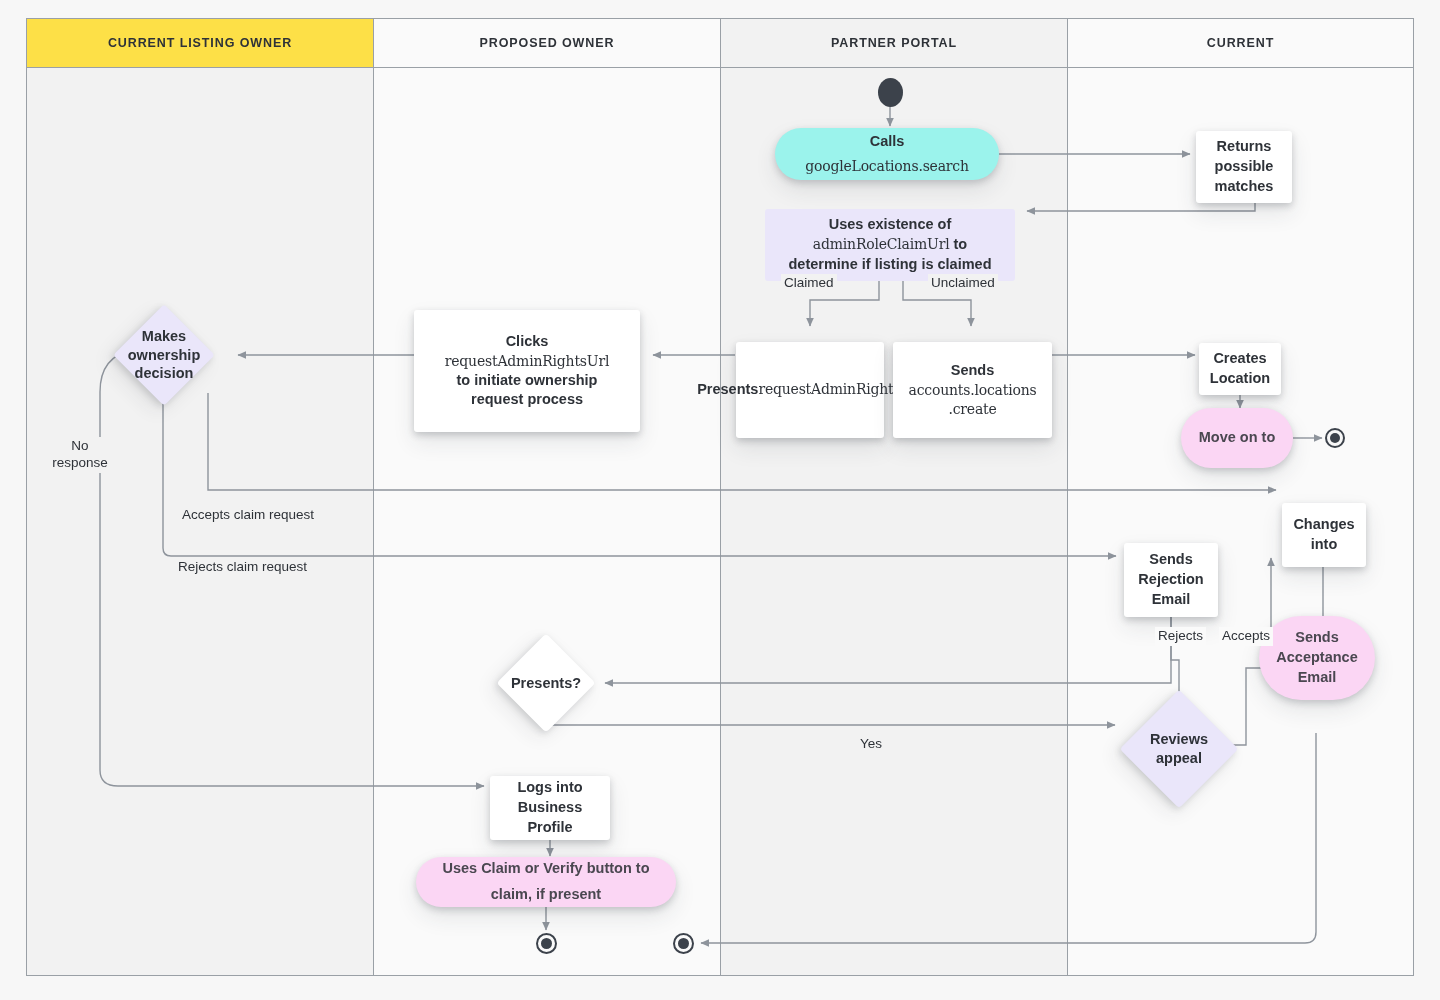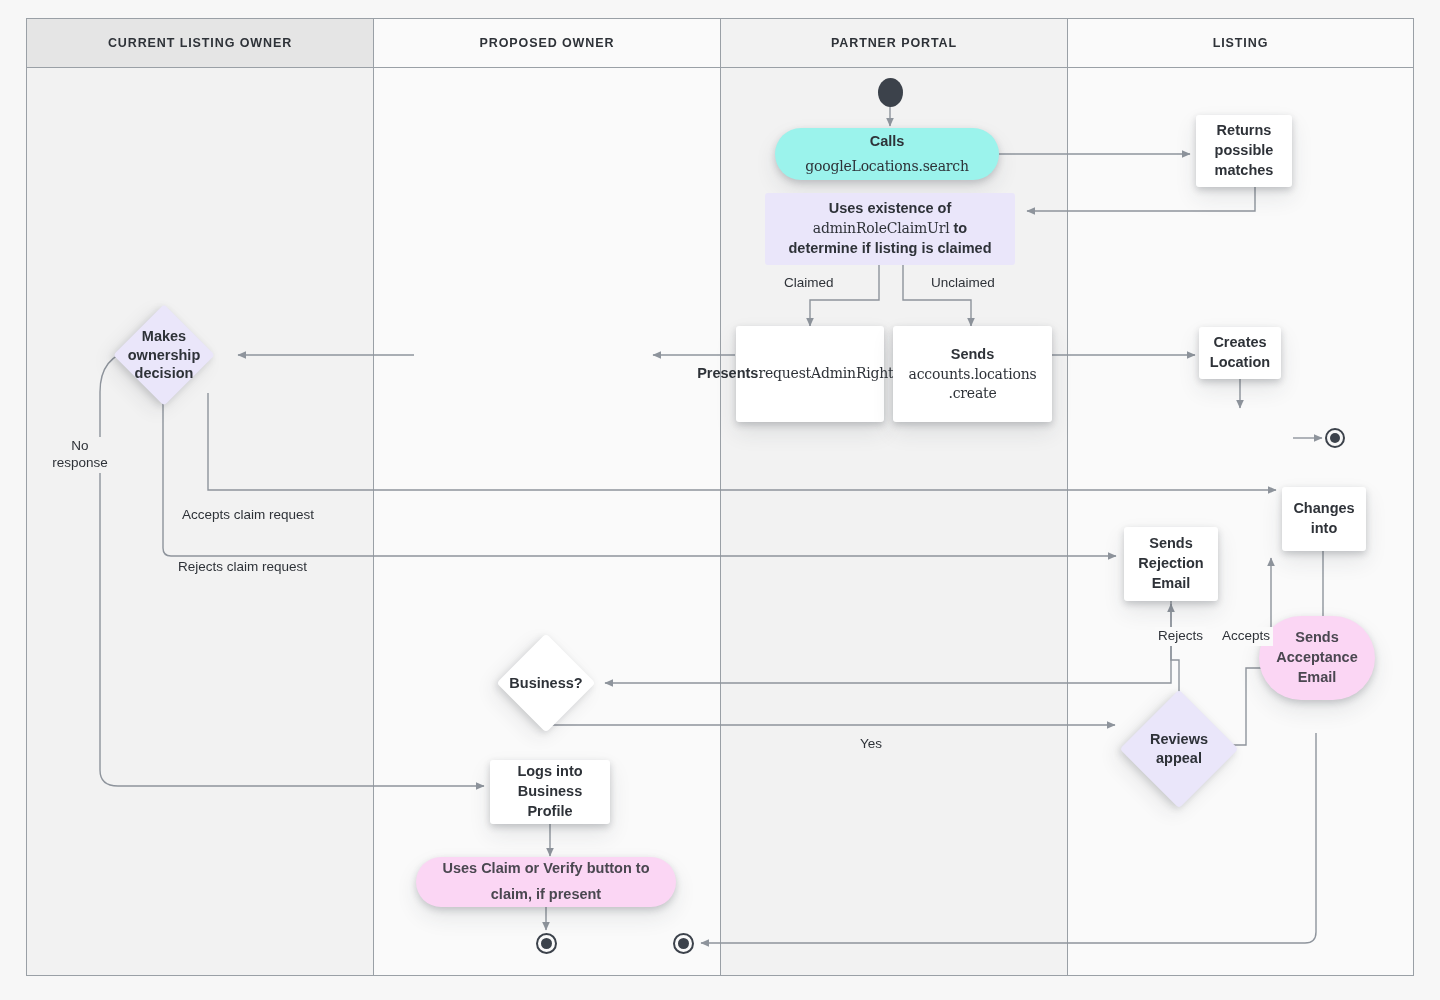--- a/index.html
+++ b/index.html
@@ -39,20 +39,21 @@
     color:#2e3238;
     font-size:14.5px;
     font-weight:700;
     line-height:1.36;
     padding:6px 8px;
   }
   .rect{
     background:#ffffff;
     border-radius:3px;
     box-shadow:0 3px 7px rgba(40,45,55,.22), 0 10px 22px rgba(40,45,55,.10);
+    margin-top:16px;
   }
   .pill{
     border-radius:999px;
     box-shadow:0 3px 7px rgba(40,45,55,.20), 0 10px 22px rgba(40,45,55,.10);
     gap:6px;
   }
   .cyan{background:#9bf3ec;}
   .pink{background:#fbd6f4;color:#4a4750;}
   .lilac{background:#eae6fa;}
   .mono{font-family:"DejaVu Serif", serif;font-weight:400;font-size:14px;letter-spacing:-.2px;}
@@ -101,31 +102,31 @@
     padding:1px 3px;
     white-space:pre;
   }
   .elabel.onalt{background:#f2f2f2;}
 </style>
 </head>
 <body>
 
 <div id="stage">
 
-  <div class="lane-head" style="left:26px;top:18px;width:347px;height:50px;border:1px solid #9aa0a6;border-right:none;background:#e5e5e5;">
+  <div class="lane-head" style="left:26px;top:18px;width:347px;height:50px;border:1px solid #9aa0a6;border-right:none;background:#fde047;">
     <span>CURRENT LISTING OWNER</span>
   </div>
   <div class="lane-head" style="left:373px;top:18px;width:347px;height:50px;border:1px solid #9aa0a6;border-right:none;background:#fafafa;text-align:right;">
     <span>PROPOSED OWNER</span>
   </div>
   <div class="lane-head" style="left:720px;top:18px;width:347px;height:50px;border:1px solid #9aa0a6;border-right:none;background:#f2f2f2;">
     <span>PARTNER PORTAL</span>
   </div>
   <div class="lane-head" style="left:1067px;top:18px;width:347px;height:50px;border:1px solid #9aa0a6;background:#fafafa;">
-    <span>LISTING</span>
+    <span>CURRENT</span>
   </div>
 
   <div class="lane-body" style="left:26px;top:68px;width:347px;height:908px;border:1px solid #9aa0a6;border-right:none;border-top:none;background:#f2f2f2;"></div>
   <div class="lane-body" style="left:373px;top:68px;width:347px;height:908px;border:1px solid #9aa0a6;border-right:none;border-top:none;background:#fafafa;"></div>
   <div class="lane-body" style="left:720px;top:68px;width:347px;height:908px;border:1px solid #9aa0a6;border-right:none;border-top:none;background:#f2f2f2;"></div>
   <div class="lane-body" style="left:1067px;top:68px;width:347px;height:908px;border:1px solid #9aa0a6;border-top:none;background:#fafafa;"></div>
 
   <svg id="canvas" xmlns="http://www.w3.org/2000/svg">
     <defs>
       <marker id="ah" markerWidth="11" markerHeight="11" refX="8.6" refY="4.2" orient="auto" markerUnits="userSpaceOnUse">
@@ -200,30 +201,39 @@
     <span class="mono">requestAdmin</span>
     <span class="mono">RightsUrl</span>
   </div>
 
   <div class="node rect" style="left:893px;top:326px;width:159px;height:96px;flex-direction:column;">
     <span>Sends</span>
     <span class="mono">accounts.locations</span>
     <span class="mono">.create</span>
   </div>
 
+  <div class="node rect" style="left:414px;top:294px;width:226px;height:122px;flex-direction:column;">
+    <span>Clicks</span>
+    <span class="mono">requestAdminRightsUrl</span>
+    <span>to initiate ownership</span>
+    <span>request process</span>
+  </div>
 
   <div class="diamond d-lilac" style="left:128px;top:319px;width:72px;height:72px;">
     <span class="dshape"></span>
     <span class="dtxt">Makes ownership decision</span>
   </div>
 
   <div class="node rect" style="left:1199px;top:327px;width:82px;height:52px;">
     <span>Creates Location</span>
   </div>
 
+  <div class="node pill pink" style="left:1181px;top:408px;width:112px;height:60px;">
+    <span>Move on to</span>
+  </div>
 
   <div class="end-dot" style="left:1325px;top:428px;width:20px;height:20px;">
     <i></i>
   </div>
 
   <div class="node rect" style="left:1282px;top:487px;width:84px;height:64px;">
     <span>Changes into</span>
   </div>
 
   <div class="node rect" style="left:1124px;top:527px;width:94px;height:74px;">
@@ -234,21 +244,21 @@
     <span>Sends Acceptance Email</span>
   </div>
 
   <div class="diamond d-lilac" style="left:1137px;top:707px;width:84px;height:84px;">
     <span class="dshape"></span>
     <span class="dtxt">Reviews appeal</span>
   </div>
 
   <div class="diamond d-white" style="left:511px;top:648px;width:70px;height:70px;">
     <span class="dshape"></span>
-    <span class="dtxt">Business?</span>
+    <span class="dtxt">Presents?</span>
   </div>
 
   <div class="node rect" style="left:490px;top:760px;width:120px;height:64px;">
     <span>Logs into Business Profile</span>
   </div>
 
   <div class="node pill pink" style="left:416px;top:857px;width:260px;height:50px;flex-direction:column;">
     <span>Uses Claim or Verify button to</span>
     <span>claim, if present</span>
   </div>

